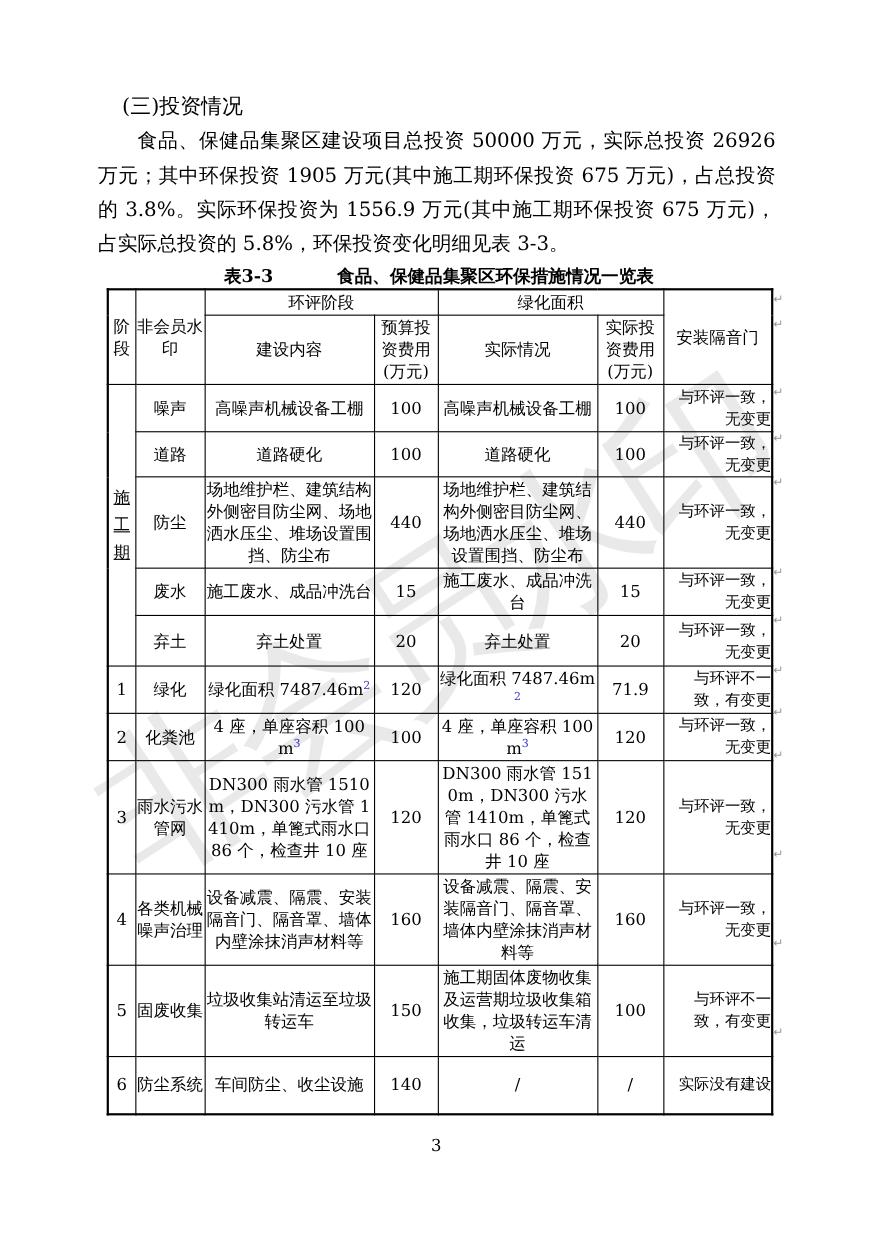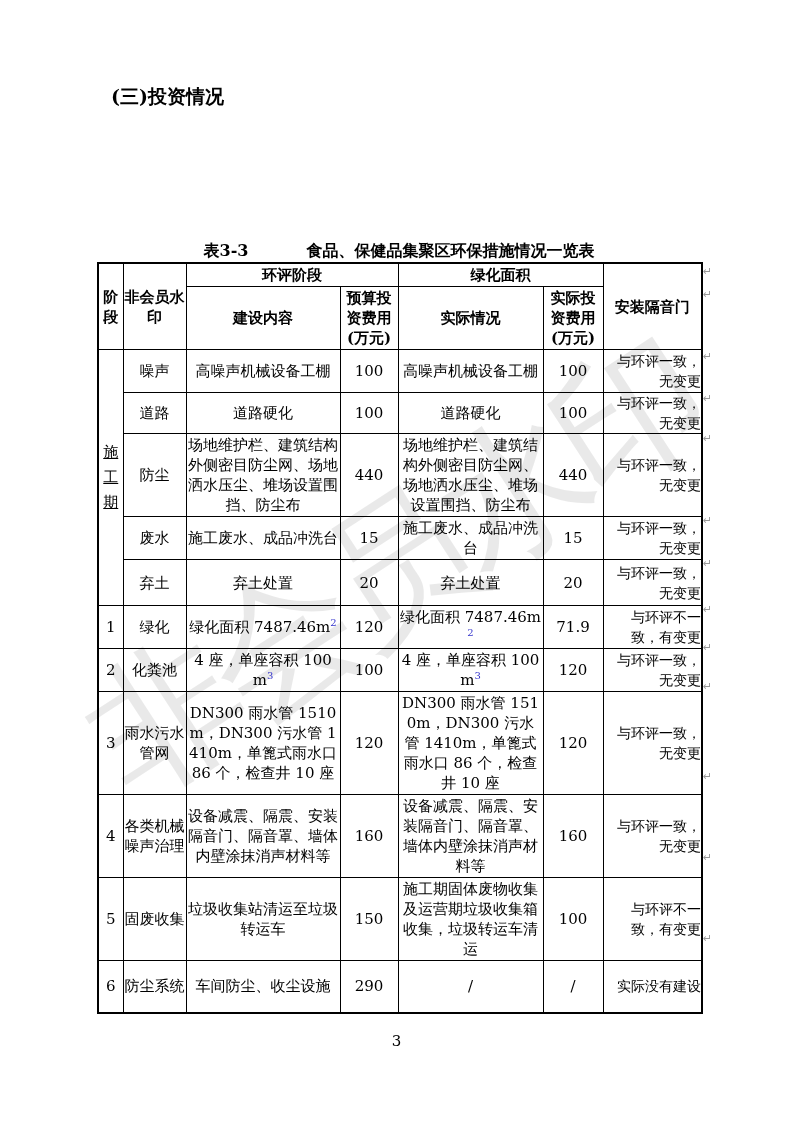--- a/index.html
+++ b/index.html
@@ -20,21 +20,21 @@
     letter-spacing:-12px;
     white-space:nowrap;
     color:rgba(0,0,0,0.085);
     transform:rotate(-33deg);
     transform-origin:center center;
     z-index:0;
     pointer-events:none;
   }
   .heading {
     position:absolute; left:111px; top:84px;
-    font-size:19px; font-weight:bold; z-index:1;
+    font-size:19px; font-weight:normal; z-index:1;
   }
   .para {
     position:absolute; left:89px; top:113px; width:616px;
     font-size:18px; line-height:31px;
     text-indent:36px; text-align:justify;
     z-index:1;
   }
   .caption {
     position:absolute; left:97px; top:241px; width:604px;
     text-align:center; font-size:16px; font-weight:bold; z-index:1;
@@ -46,21 +46,21 @@
     border:2px solid #000;
     z-index:1;
     background:transparent;
   }
   table.ep td {
     border:1px solid #000;
     text-align:center; vertical-align:middle;
     font-size:15px; line-height:20px;
     padding:1px; word-break:break-all;
   }
-  table.ep td.b { font-weight:bold;text-align:center; }
+  table.ep td.b { font-weight:normal;text-align:center; }
   table.ep td.chg { font-size:14px; padding:0;text-align:right; }
   table.ep td.stage-v { padding:0 2px; line-height:25px;text-decoration:underline; }
   tr.hr1{height:23px} tr.hr2{height:62px}
   tr.r0{height:43px} tr.r1{height:40px} tr.r2{height:82px}
   tr.r3{height:43px} tr.r4{height:46px} tr.r5{height:38px}
   tr.r6{height:39px} tr.r7{height:90px} tr.r8{height:81px}
   tr.r9{height:81px} tr.r10{height:52px}
   sup.sup { color:#3333cc; font-size:10px; line-height:0; }
   .crlf-layer span {
     position:absolute; left:703px;
@@ -88,20 +88,21 @@
 </style>
 </head>
 <body>
 
 <div class="page">
 
   <div class="watermark">非会员水印</div>
 
   <div class="heading">(三)投资情况</div>
 
+  <div class="para">食品、保健品集聚区建设项目总投资 50000 万元，实际总投资 26926 万元；其中环保投资 1905 万元(其中施工期环保投资 675 万元)，占总投资的 3.8%。实际环保投资为 1556.9 万元(其中施工期环保投资 675 万元)，占实际总投资的 5.8%，环保投资变化明细见表 3-3。</div>
 
   <div class="caption">
     <span class="tbl-label">表3-3</span><span>食品、保健品集聚区环保措施情况一览表</span>
   </div>
 
   <table class="ep">
     <colgroup>
       <col style="width:25px">
         <col style="width:63px">
         <col style="width:154px">
@@ -208,21 +209,21 @@
         <td>垃圾收集站清运至垃圾转运车</td>
         <td>150</td>
         <td>施工期固体废物收集及运营期垃圾收集箱收集，垃圾转运车清运</td>
         <td>100</td>
         <td class="chg">与环评不一致，有变更</td>
       </tr>
       <tr class="r10">
         <td>6</td>
         <td>防尘系统</td>
         <td>车间防尘、收尘设施</td>
-        <td>290</td>
+        <td>140</td>
         <td>/</td>
         <td>/</td>
         <td class="chg">实际没有建设</td>
       </tr>
     </tbody>
   </table>
 
   <div class="crlf-layer">
     <span>↵</span>
     <span>↵</span>

